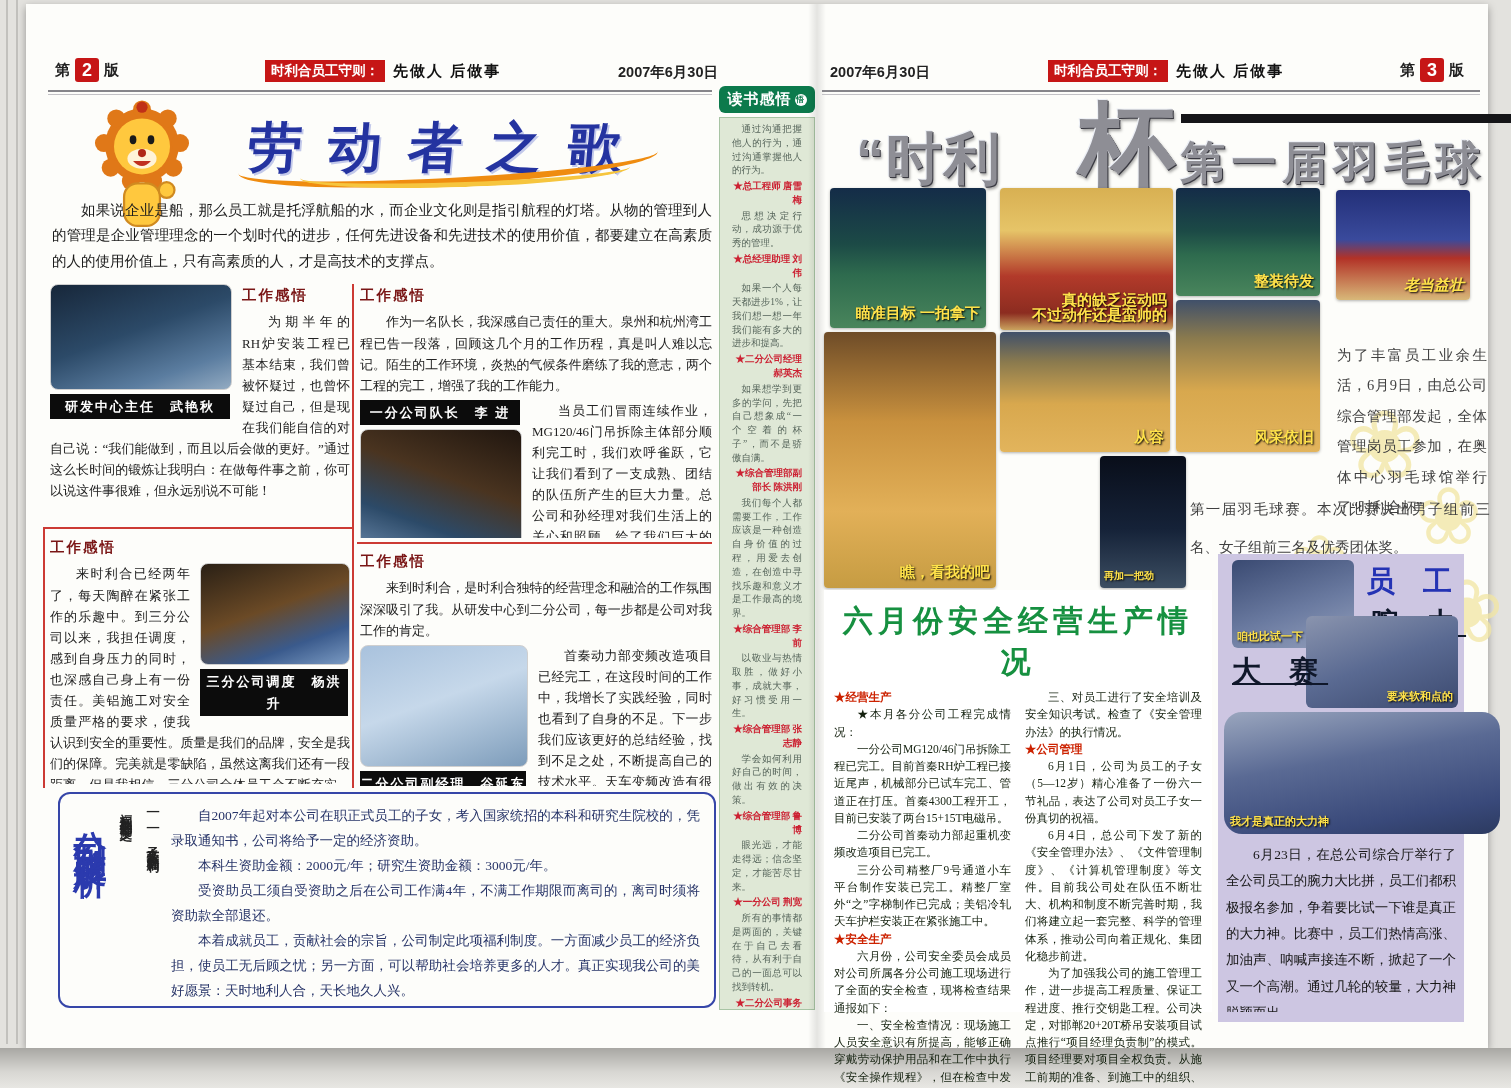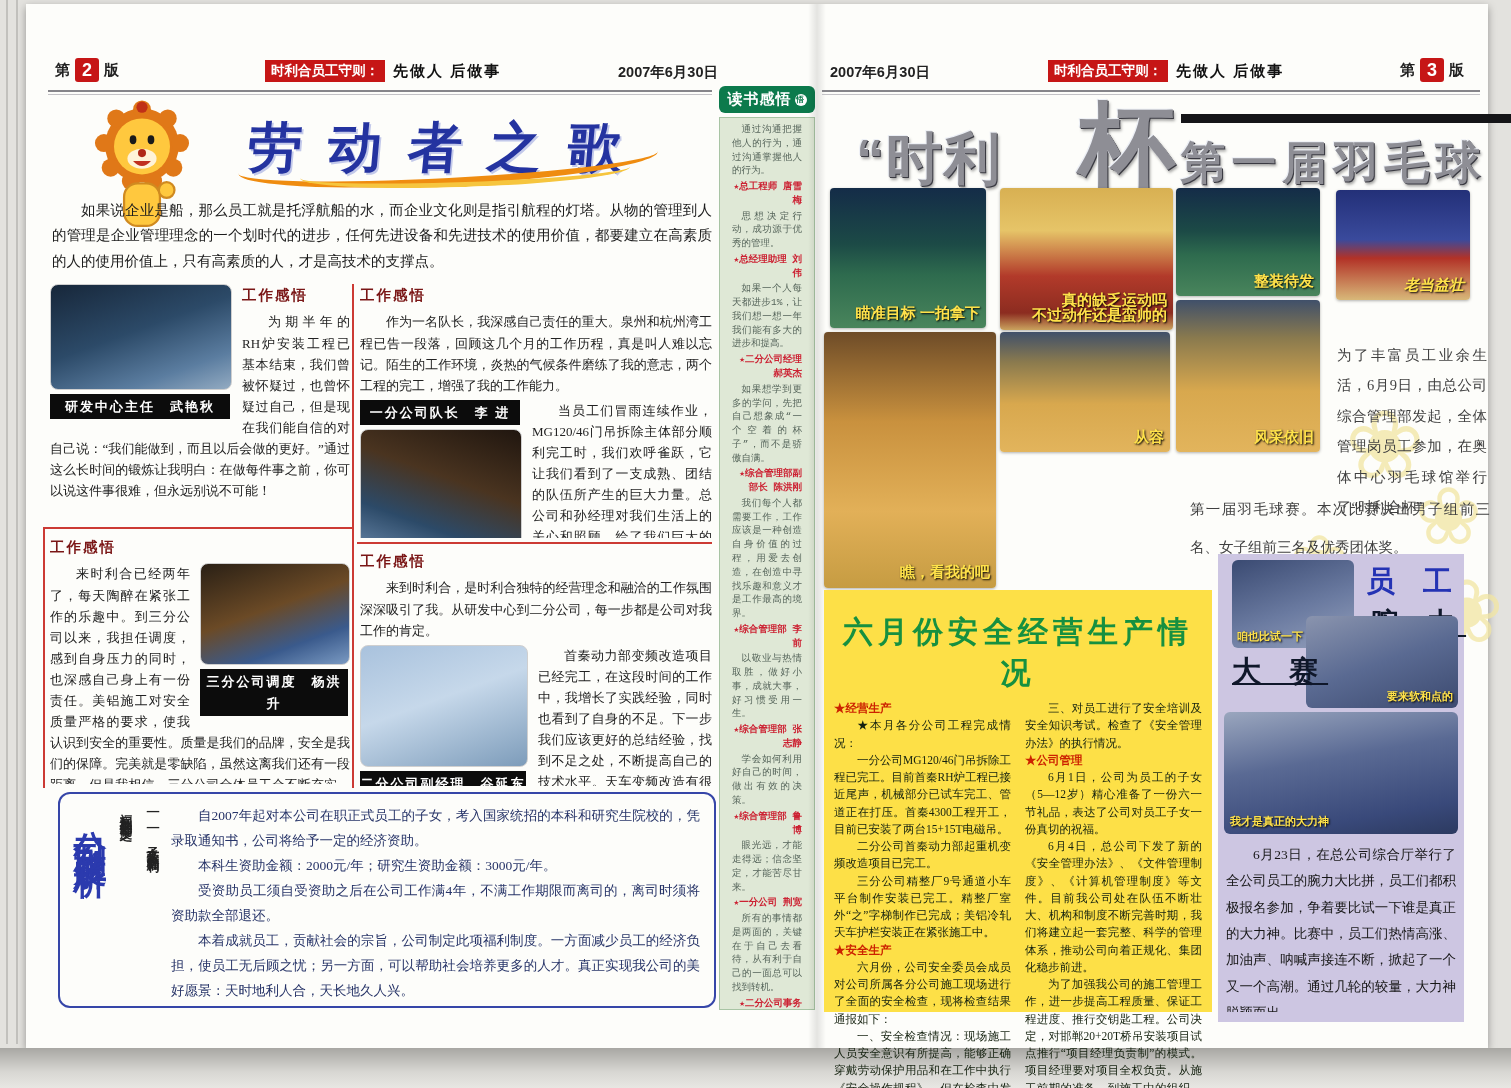--- a/index.html
+++ b/index.html
@@ -50,21 +50,21 @@
   .policy-title{font-size:33px;font-weight:bold;color:#2b3aae;letter-spacing:7px;line-height:1;}
   .policy-sub{font-size:12.5px;font-weight:bold;color:#222;letter-spacing:2px;}
   .policy-body{flex:1;font-size:13.5px;line-height:1.85;color:#273468;text-align:justify;}
   .policy-body p{margin:0;text-indent:2em;}
   
   .read-head{background:#0c7a4c;color:#fff;font-weight:bold;font-size:15px;letter-spacing:1px;
     border-radius:6px;display:flex;align-items:center;justify-content:center;gap:3px;}
   .read-logo{display:inline-block;background:#fff;color:#0c7a4c;font-size:8px;border-radius:50%;
     width:12px;height:12px;line-height:12px;text-align:center;font-weight:bold;}
   .read-body{background:#dfe8d6;border:1px solid #a8c4a4;padding:5px 12px;overflow:hidden;
-    font-size:9.5px;line-height:1.45;color:#55645a;font-family:Liberation Mono, monospace;}
+    font-size:9.5px;line-height:1.45;color:#55645a;font-family:Liberation Serif, serif;}
   .read-body p{margin:0 0 2px 0;text-indent:1em;text-align:justify;}
   .read-body .auth{text-align:right;color:#3c6a4c;text-indent:0;}
   .read-body .auth b{color:#c23;}
   
   .hl{display:flex;align-items:flex-start;font-weight:bold;color:#8e8e95;
     text-shadow:-1px -1px 0 #eceff5,1px 1px 0 #3a3a42,2px 3px 3px rgba(0,0,0,.35);}
   .hl .q{font-size:56px;letter-spacing:2px;margin-top:22px;}
   .hl .cup{font-size:96px;line-height:.95;margin:0 6px;}
   .hl .rest{font-size:45px;letter-spacing:6px;border-top:9px solid #151518;padding-top:10px;margin-top:14px;}
   
@@ -73,21 +73,21 @@
     text-shadow:1px 1px 2px #000;white-space:nowrap;}
   .g-court{background:linear-gradient(180deg,#142c48 0%,#1c4a46 40%,#2e6b4e 62%,#49855c 100%);}
   .g-stage{background:linear-gradient(180deg,#d8b052 0%,#e6c468 30%,#b23a2a 62%,#8c2c20 88%,#caa35e 100%);}
   .g-seats{background:linear-gradient(180deg,#233078 0%,#3a4a9c 45%,#b23227 62%,#d8b879 100%);}
   .g-wood{background:linear-gradient(180deg,#6e4c28 0%,#c9913e 35%,#e2b058 70%,#c69c42 100%);}
   .g-wood2{background:linear-gradient(180deg,#40506a 0%,#8a7a4e 25%,#d8a84e 60%,#e2b45c 100%);}
   .g-night{background:linear-gradient(180deg,#090e1a 0%,#152238 55%,#3c4e62 100%);}
   .r-intro{font-family:"Liberation Serif",serif;font-size:14.5px;color:#404040;text-align:justify;}
   .flower{position:absolute;color:#f2e6a2;opacity:.75;pointer-events:none;}
   
-  .safety{background:#fde047;padding:20px 10px;box-sizing:border-box;}
+  .safety{background:#ffffff;padding:9px 10px;box-sizing:border-box;}
   .safety h2{margin:2px 0 6px 0;text-align:center;font-size:30px;letter-spacing:5px;color:#169040;
     font-family:"Liberation Sans",sans-serif;}
   .scols{display:flex;gap:14px;font-family:"Liberation Serif",serif;font-size:11.5px;
     line-height:1.5;color:#14210f;text-align:justify;}
   .scols .col{flex:1;overflow:hidden;}
   .scols p{margin:0;text-indent:2em;}
   .scols .shead{color:#cc2200;font-weight:bold;text-indent:0;font-family:"Liberation Sans",sans-serif;}
   
   .wrist{background:#cdc6e2;}
   .wtitle{font-weight:bold;letter-spacing:10px;font-size:29px;white-space:nowrap;}
@@ -278,20 +278,23 @@
   </div>
   <div class="abs bphoto g-wood" style="left:824px;top:332px;width:172px;height:256px;">
     <span class="cap" style="right:6px;bottom:6px;">瞧，看我的吧</span>
   </div>
   <div class="abs bphoto g-wood2" style="left:1000px;top:332px;width:170px;height:120px;">
     <span class="cap" style="right:6px;bottom:5px;">从容</span>
   </div>
   <div class="abs bphoto g-wood2" style="left:1176px;top:300px;width:144px;height:152px;">
     <span class="cap" style="right:6px;bottom:5px;">风采依旧</span>
   </div>
+  <div class="abs bphoto g-night" style="left:1100px;top:456px;width:86px;height:132px;">
+    <span class="cap" style="left:4px;bottom:5px;font-size:10px;">再加一把劲</span>
+  </div>
 
   <div class="abs r-intro" style="left:1337px;top:340px;width:150px;line-height:2.1;">为了丰富员工业余生活，6月9日，由总公司综合管理部发起，全体管理岗员工参加，在奥体中心羽毛球馆举行了“时利合杯”</div>
   <div class="abs r-intro" style="left:1190px;top:490px;width:300px;line-height:2.65;">第一届羽毛球赛。本次比赛决出男子组前三名、女子组前三名及优秀团体奖。</div>
 
   <div class="abs safety" style="left:824px;top:590px;width:388px;height:422px;">
     <h2>六月份安全经营生产情况</h2>
     <div class="scols">
       <div class="col">
         <p class="shead">★经营生产</p>
         <p>★本月各分公司工程完成情况：</p>
@@ -316,19 +319,19 @@
   <div class="abs wrist" style="left:1218px;top:554px;width:246px;height:468px;"></div>
   <div class="abs wphoto g-wrist1" style="left:1224px;top:560px;width:122px;height:88px;margin-left:8px;">
     <span class="wcap" style="left:5px;bottom:4px;">咱也比试一下</span>
   </div>
   <div class="abs wtitle wblue" style="left:1366px;top:562px;">员 工</div>
   <div class="abs wtitle wred" style="left:1370px;top:604px;">腕 力</div>
   <div class="abs wphoto g-wrist2" style="left:1306px;top:616px;width:152px;height:92px;">
     <span class="wcap" style="right:5px;bottom:4px;">要来软和点的</span>
   </div>
   <div class="abs wtitle wred" style="left:1232px;top:652px;">大 赛</div>
-  <div class="abs wphoto g-wrist3" style="left:1224px;top:712px;width:234px;height:122px;">
+  <div class="abs wphoto g-wrist3" style="left:1224px;top:712px;width:276px;height:122px;border-radius:18px;">
     <span class="wcap" style="left:6px;bottom:5px;">我才是真正的大力神</span>
   </div>
   <div class="abs wbody" style="left:1226px;top:842px;width:230px;height:170px;overflow:hidden;">
     <p>6月23日，在总公司综合厅举行了全公司员工的腕力大比拼，员工们都积极报名参加，争着要比试一下谁是真正的大力神。比赛中，员工们热情高涨、加油声、呐喊声接连不断，掀起了一个又一个高潮。通过几轮的较量，大力神脱颖而出。</p>
   </div>
 </div>
 
 </body></html>

